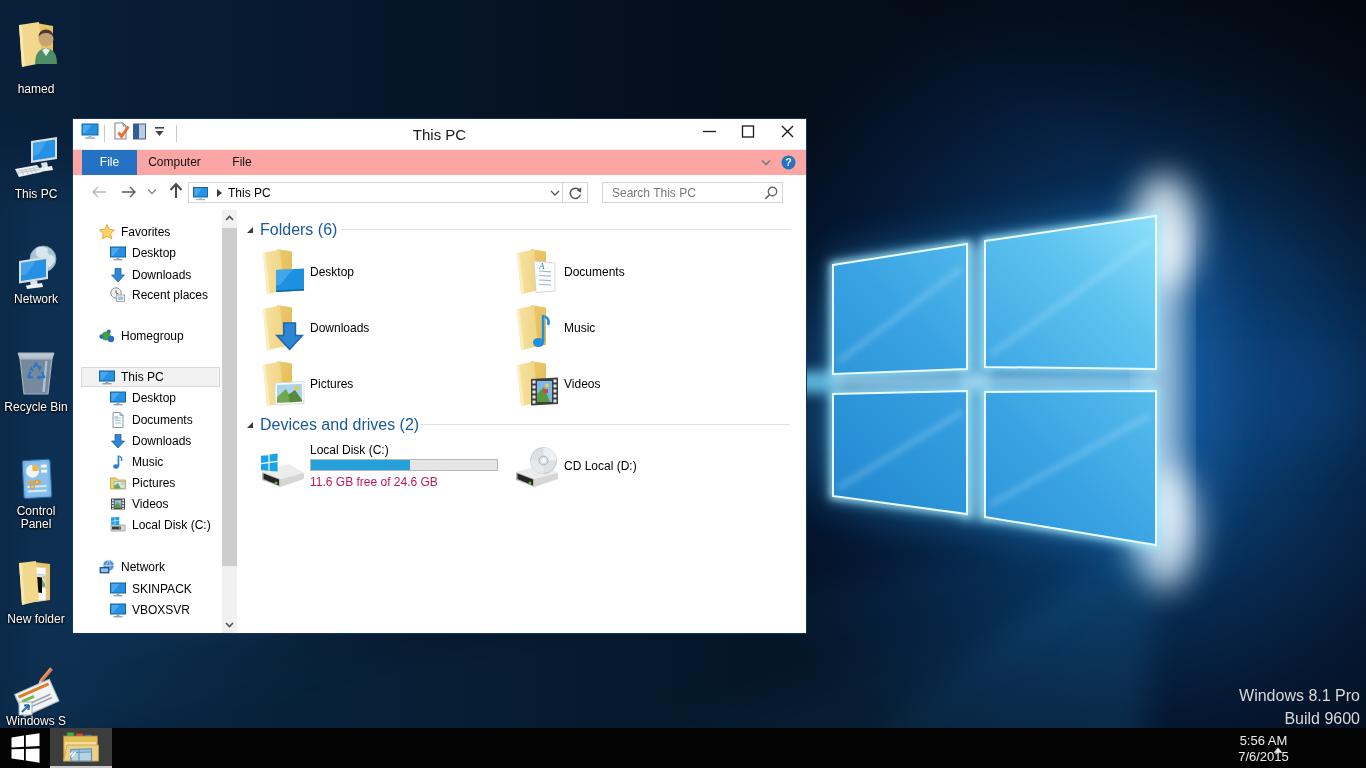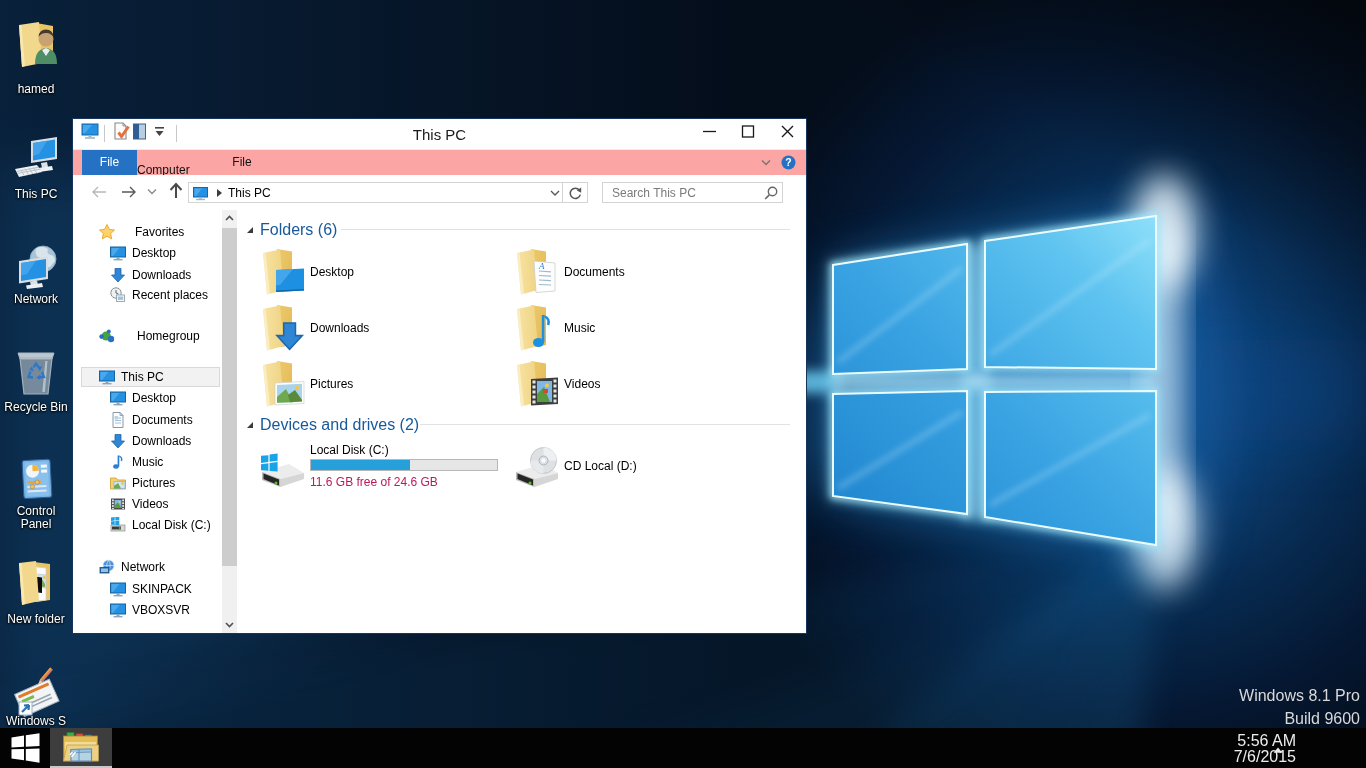--- a/index.html
+++ b/index.html
@@ -228,21 +228,21 @@
  <div class="abs" style="left:103px;top:6px;width:1px;height:17px;background:#c9c9c9"></div>
  <div class="abs" style="left:0;top:0;width:733px;height:30px;text-align:center;font-size:15px;color:#1a1a1a;line-height:31px">This PC</div>
  <svg class="abs" style="left:625px;top:0" width="108" height="30" viewBox="0 0 108 30">
   <line x1="5" y1="12.5" x2="18" y2="12.5" stroke="#191919" stroke-width="1.3"></line>
   <rect x="44.5" y="7" width="11" height="11" fill="none" stroke="#191919" stroke-width="1.3"></rect>
   <path d="M84,7 L95,18 M95,7 L84,18" stroke="#191919" stroke-width="1.4"></path>
  </svg>
 </div>
 <div id="tabs">
  <div class="abs" style="left:9px;top:0px;width:55px;height:25px;background:#2572c4;color:#fff;text-align:center;font-size:12px;line-height:24px">File</div>
- <div class="tabtxt" style="left:64px;top:8px;width:75px;text-align:left;line-height:24px">Computer</div>
+ <div class="tabtxt" style="left:64px;top:0px;width:75px;text-align:center;line-height:24px">Computer</div>
  <div class="tabtxt" style="left:140px;top:0px;width:58px;text-align:center;line-height:24px">File</div>
  <svg class="abs" style="left:687px;top:7px" width="12" height="12" viewBox="0 0 12 12">
   <path d="M2,3.5 L6,7.5 L10,3.5" stroke="#777" stroke-width="1.5" fill="none"></path>
  </svg>
  <svg class="abs" style="left:708px;top:5px" width="15" height="15" viewBox="0 0 15 15">
   <circle cx="7.5" cy="7.5" r="7" fill="#2572c4"></circle>
   <text x="7.5" y="11" font-size="10.5" font-weight="bold" fill="#fff" text-anchor="middle" font-family="Liberation Sans">?</text>
  </svg>
 </div>
 <div id="abar">
@@ -327,21 +327,21 @@
  </g>
  <g id="dl16">
   <polygon points="5,1.5 11,1.5 11,8 14.5,8 8,15 1.5,8 5,8" fill="#2f86d4" stroke="#1e66ad" stroke-width="0.8"></polygon>
  </g>
 </defs>
       </svg>
 <div class="trow" style="left:0;top:11.5px">
         <svg style="left:26px" viewBox="0 0 16 16">
           <path d="M8,0.5 L10.3,5.4 L15.5,6 L11.6,9.6 L12.7,14.9 L8,12.2 L3.3,14.9 L4.4,9.6 L0.5,6 L5.7,5.4 Z" fill="#fdd368" stroke="#e9a83c" stroke-width="1"></path>
         </svg>
-        <span style="position:absolute;left:62px">Favorites</span>
+        <span style="position:absolute;left:48px">Favorites</span>
       </div>
 <div class="trow" style="left:0;top:32.5px">
         <svg style="left:37px" viewBox="0 0 16 16">
           <use href="#mon16"></use>
         </svg>
         <span style="position:absolute;left:59px">Desktop</span>
       </div>
 <div class="trow" style="left:0;top:54.5px">
         <svg style="left:37px" viewBox="0 0 16 16">
           <use href="#dl16"></use>
@@ -357,21 +357,21 @@
 </svg>
         <span style="position:absolute;left:59px">Recent places</span>
       </div>
 <div class="trow" style="left:0;top:115.5px">
         <svg style="left:26px" viewBox="0 0 16 16">
  <circle cx="7.2" cy="8" r="4.6" fill="#46a33c"></circle>
  <circle cx="12" cy="11" r="3.2" fill="#2b6fc4"></circle>
  <circle cx="2.6" cy="8.6" r="2.3" fill="#2b6fc4"></circle>
  <circle cx="9.8" cy="3.4" r="2" fill="#2b6fc4"></circle>
 </svg>
-        <span style="position:absolute;left:64px">Homegroup</span>
+        <span style="position:absolute;left:48px">Homegroup</span>
       </div>
 <div class="abs" style="left:8px;top:157px;width:139px;height:20px;background:#f2f2f2;border:1px solid #d9d9d9"></div>
 <div class="trow" style="left:0;top:157px">
         <svg style="left:26px" viewBox="0 0 16 16">
           <use href="#mon16"></use>
         </svg>
         <span style="position:absolute;left:48px">This PC</span>
       </div>
 <div class="trow" style="left:0;top:178px">
         <svg style="left:37px" viewBox="0 0 16 16">
@@ -595,14 +595,14 @@
     <polygon points="9,17.5 29.5,17 29.5,29 9,29" fill="#b0d4ec" stroke="#5a88b8" stroke-width="1.2"></polygon>
     <polygon points="9,17.5 29.5,17 29.5,20 9,20.8" fill="#8fc3ea" stroke="#5a88b8" stroke-width="0.8"></polygon>
     <line x1="17" y1="17.3" x2="17" y2="29" stroke="#5a88b8" stroke-width="1"></line>
    </g>
    <path d="M9.5,25 l4,-5 M8,23 l2.5,-3" stroke="#fff" stroke-width="1.3"></path>
   </svg>
  </div>
  <svg class="abs" style="left:1271px;top:19px" width="14" height="7" viewBox="0 0 16 8">
       <polygon points="8,0.5 13,6.5 3,6.5" fill="#e8e8e8"></polygon>
     </svg>
- <div class="abs" style="left:1151px;top:4.5px;width:145px;text-align:right;color:#ededed;font-size:16px;line-height:16.5px">5:56 AM<br>7/6/2015</div>
+ <div class="abs" style="left:1191px;top:4.5px;width:145px;text-align:center;color:#ededed;font-size:13px;line-height:16.5px">5:56 AM<br>7/6/2015</div>
 </div>
 
 </body></html>

